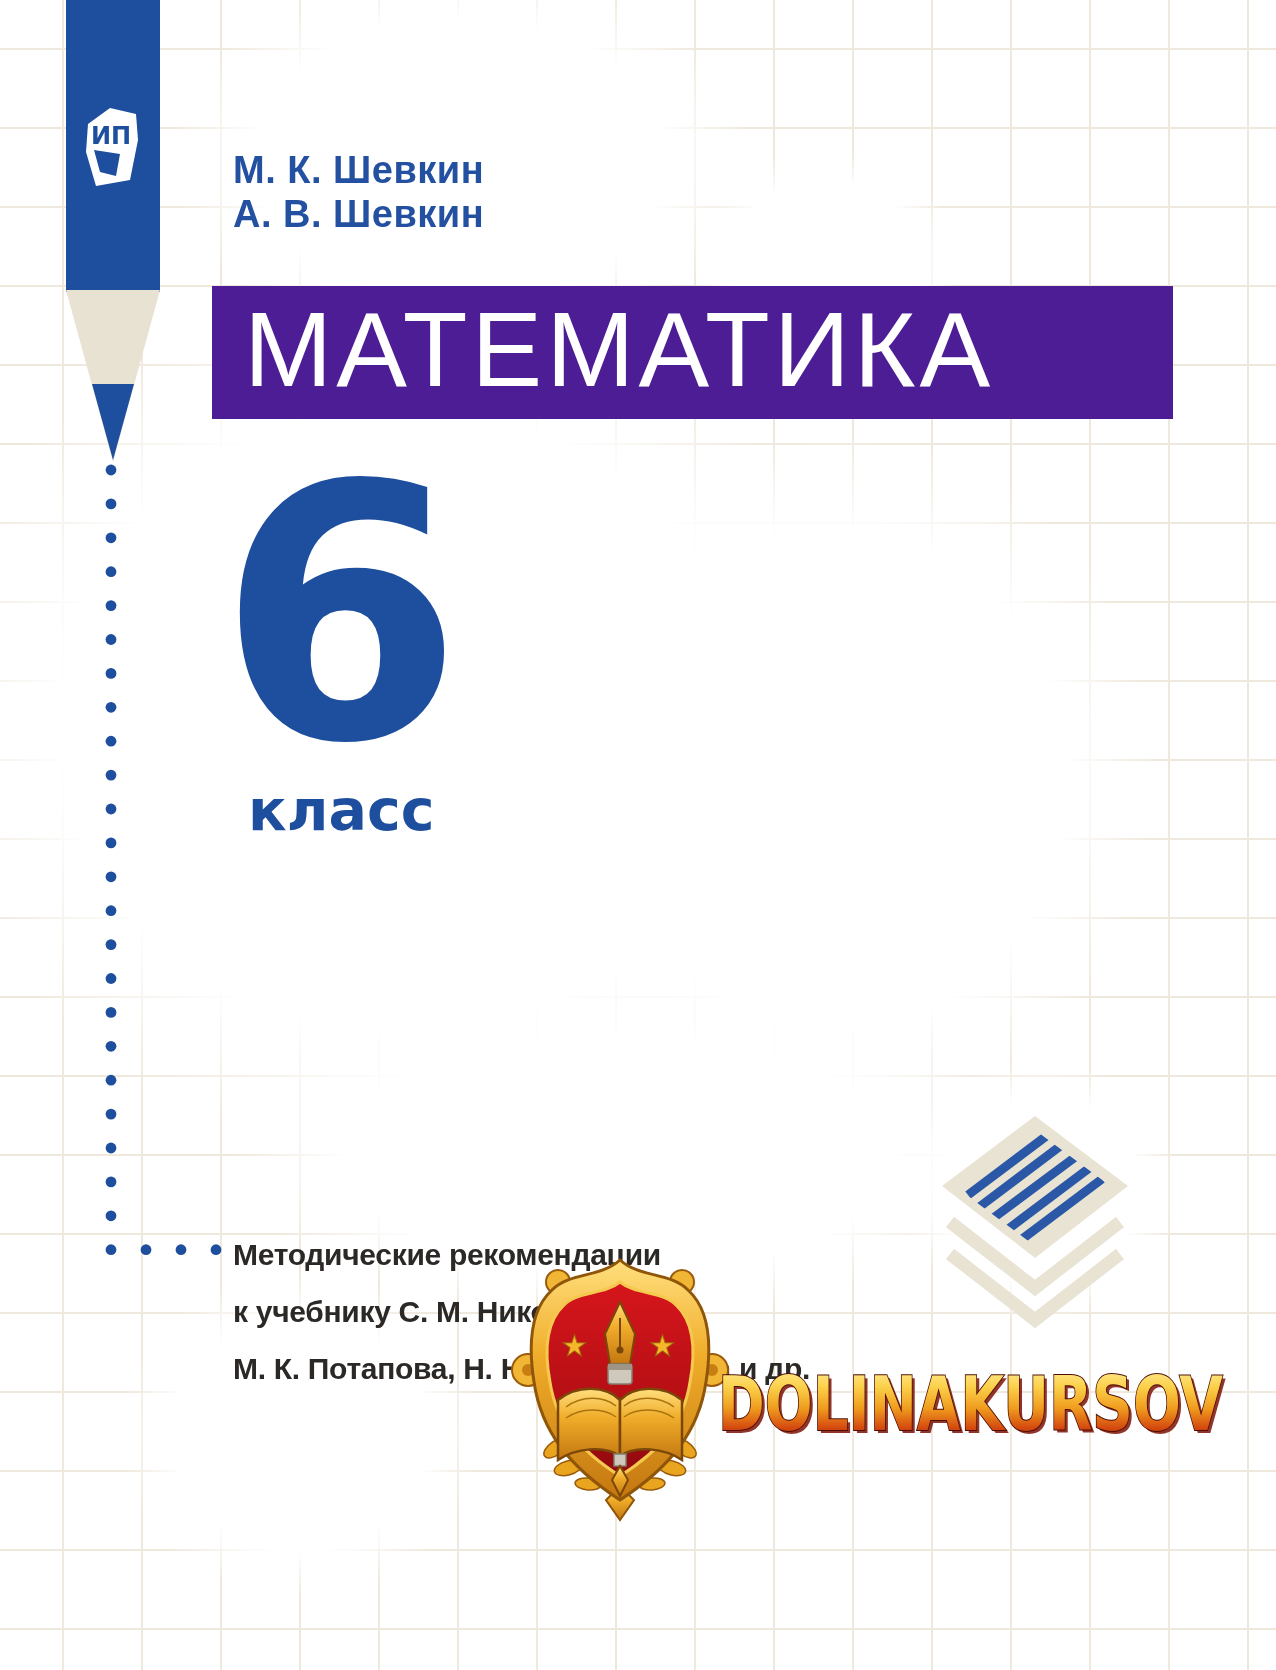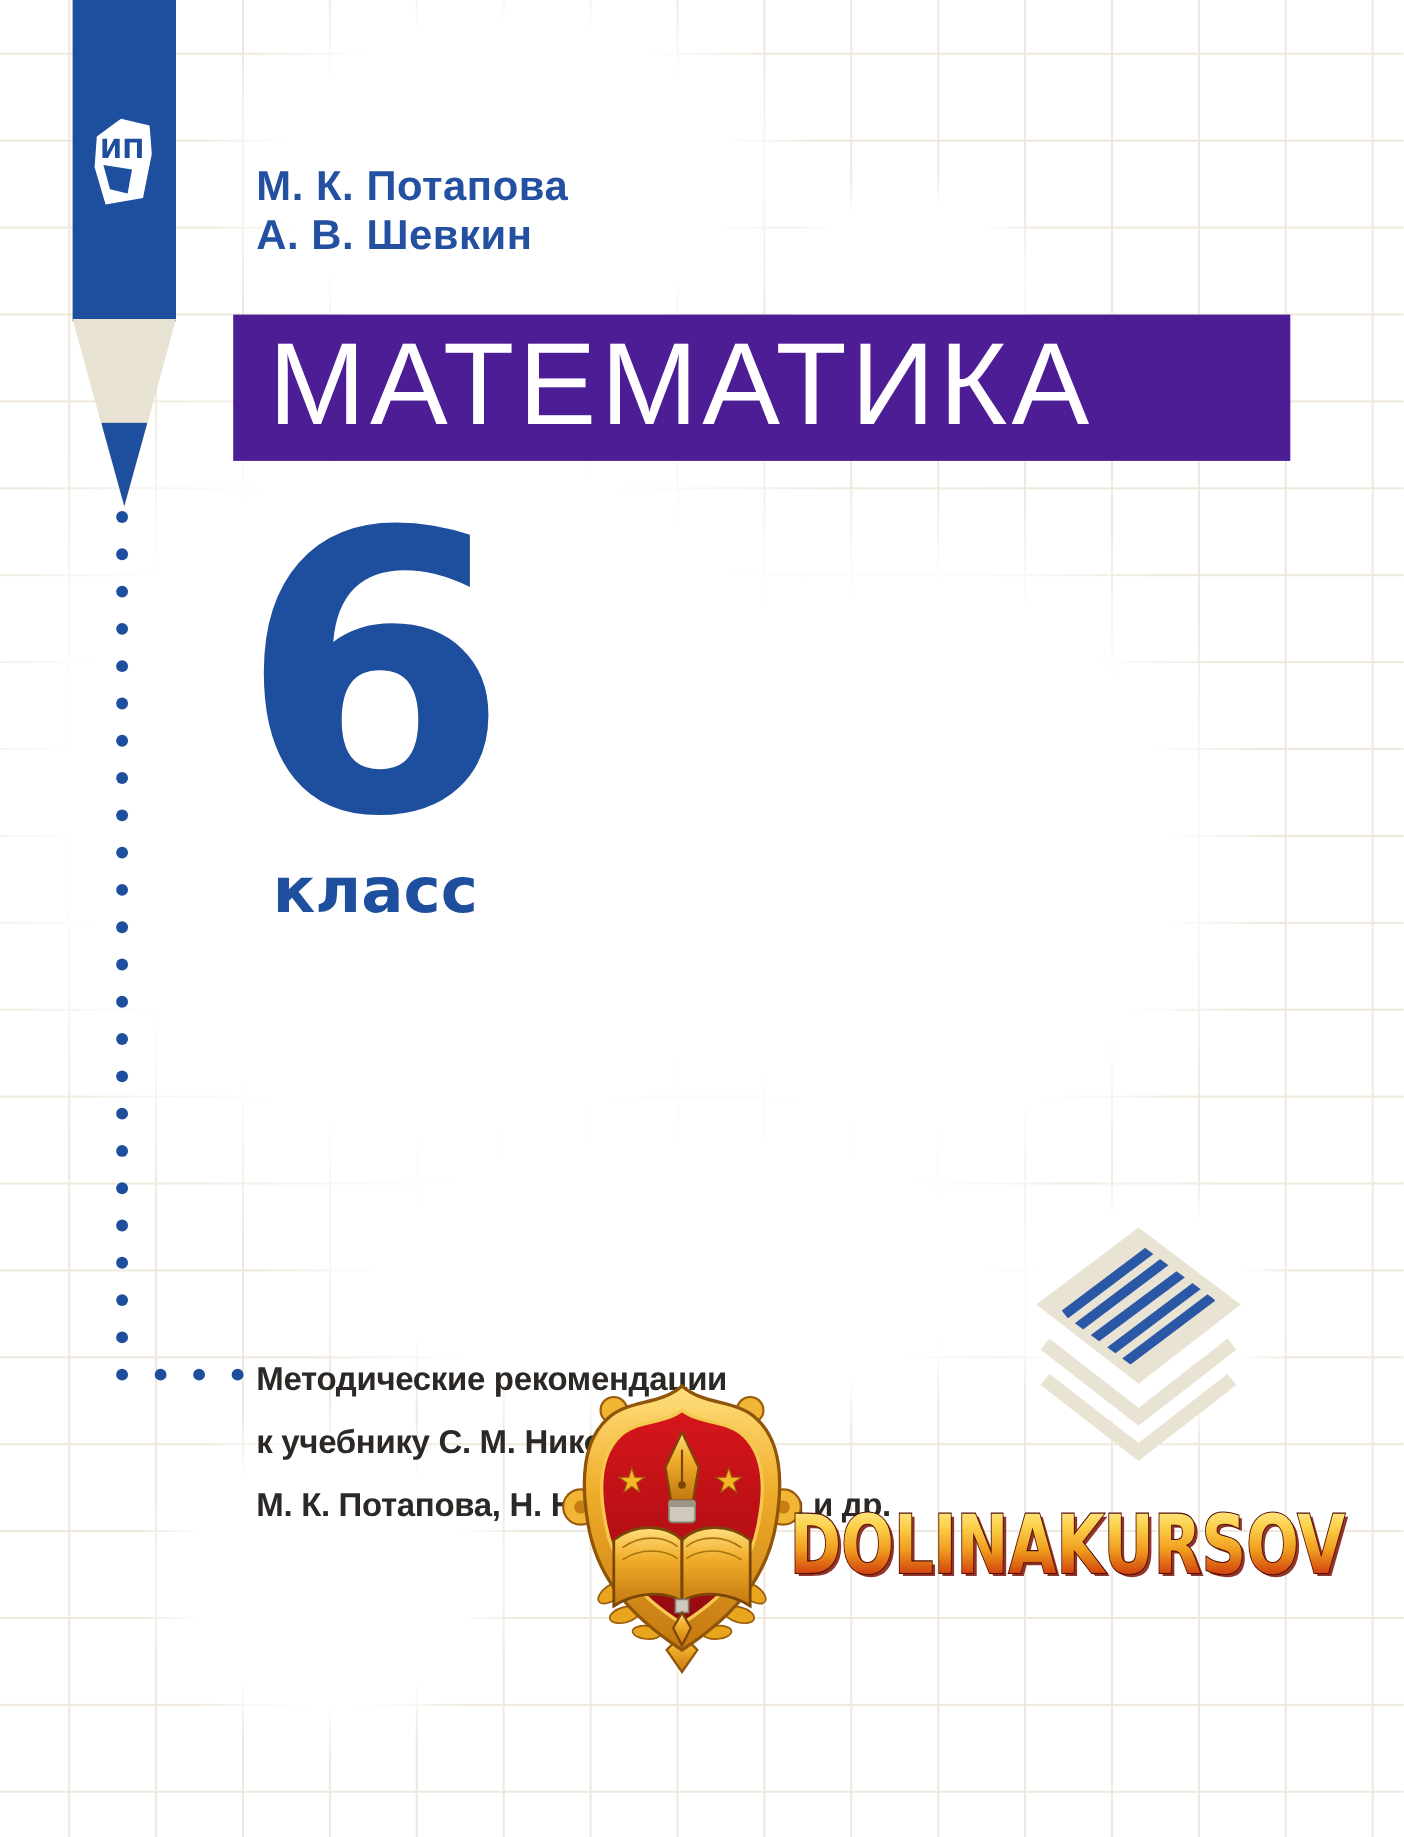--- a/index.html
+++ b/index.html
@@ -101,21 +101,21 @@
         <circle cx="111" cy="1181.9" r="5.4"></circle>
         <circle cx="111" cy="1215.8" r="5.4"></circle>
         <circle cx="111" cy="1249.7" r="5.4"></circle>
         <circle cx="146" cy="1249.7" r="5.4"></circle>
         <circle cx="181" cy="1249.7" r="5.4"></circle>
         <circle cx="216" cy="1249.7" r="5.4"></circle>
       </g>
   </svg>
 
   <div class="authors">
-    <div>М. К. Потапова</div>
+    <div>М. К. Шевкин</div>
     <div>А. В. Шевкин</div>
   </div>
 
   <div class="title-banner">
     <span class="title-text">МАТЕМАТИКА</span>
   </div>
 
   <div class="grade-number">6</div>
   <div class="grade-label">класс</div>
 

